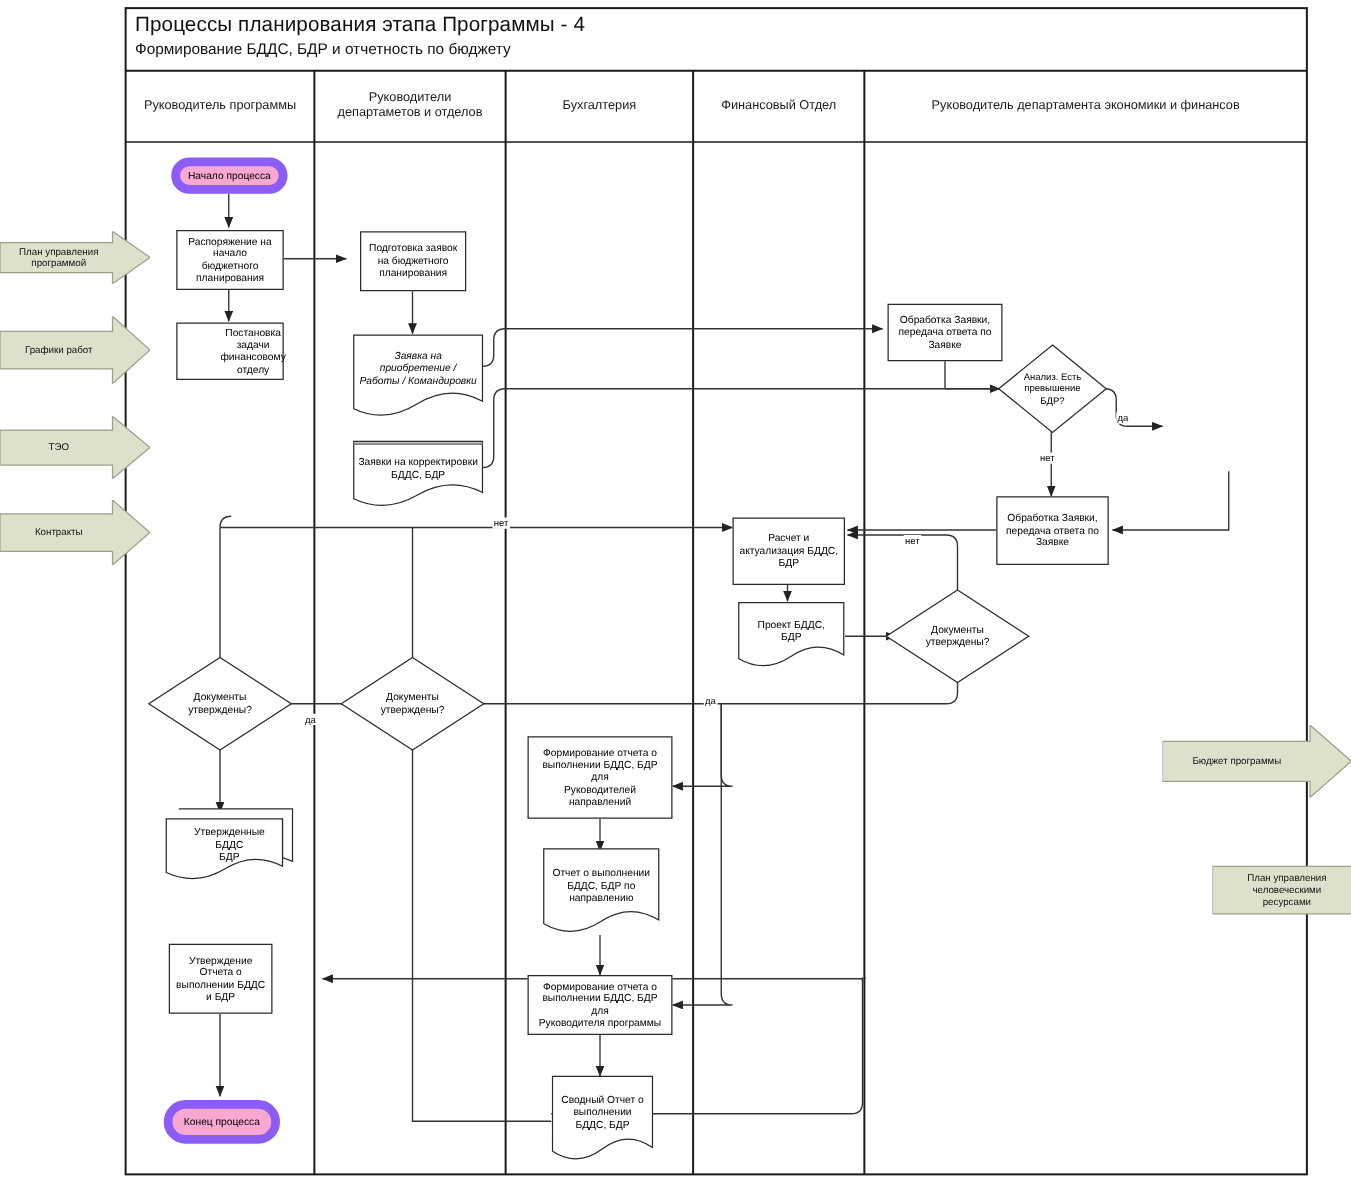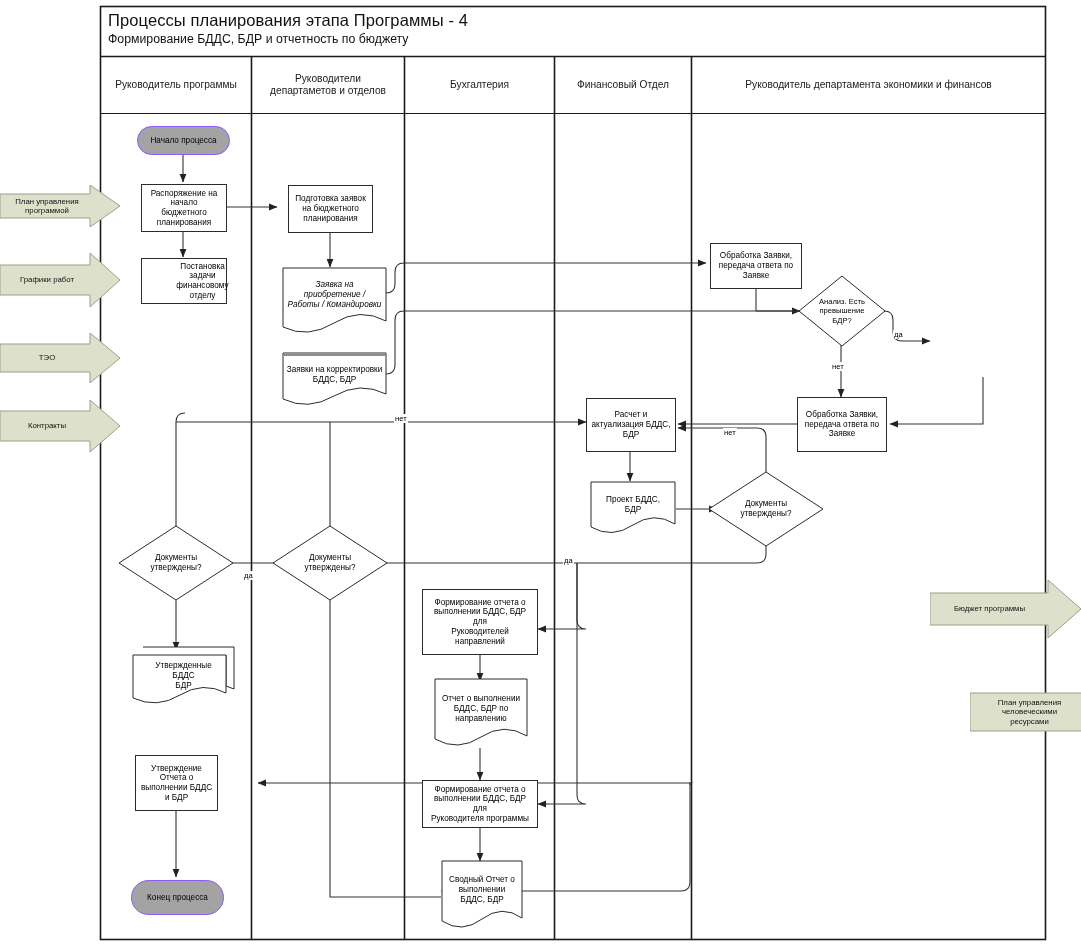--- a/index.html
+++ b/index.html
@@ -2,21 +2,21 @@
 <html><head>
 <meta charset="utf-8">
 <title>Процессы планирования этапа Программы - 4</title>
 <style>
   html,body{margin:0;padding:0;background:#ffffff;}
   body{font-family:"Liberation Sans","DejaVu Sans",sans-serif;color:#000;}
   #canvas{position:relative;width:1081px;height:946px;overflow:hidden;background:#fff;}
   #svg-layer{position:absolute;left:0;top:0;width:1081px;height:946px;}
   .node{position:absolute;box-sizing:border-box;display:flex;align-items:center;justify-content:center;text-align:center;line-height:1.18;}
   .proc{border:1px solid #2b2b2b;background:#fff;font-size:8.2px;padding:2px 3px;}
-  .term{border:1px solid #8b5cf6;background:#a3a3a3;border-radius:999px;font-size:8.2px;text-align:right;}
+  .term{border:7px solid #8b5cf6;background:#f9a8d4;border-radius:999px;font-size:8.2px;text-align:right;}
   .lane-title{position:absolute;display:flex;align-items:center;justify-content:center;text-align:center;font-size:10.2px;line-height:1.22;color:#1a1a1a;}
   .title-main{position:absolute;font-size:16.5px;color:#111;letter-spacing:.1px;}
   .title-sub{position:absolute;font-size:12.3px;color:#111;}
   .arrowlbl{position:absolute;font-size:7.6px;color:#000;background:#fff;padding:0 1px;}
   .ioarrow{position:absolute;display:flex;align-items:center;justify-content:center;text-align:center;font-size:7.8px;color:#111;line-height:1.2;}
   .ioarrow span{position:relative;z-index:2;display:block;width:100%;padding:0 6px;box-sizing:border-box;}
   .ioarrow svg{position:absolute;left:0;top:0;}
   .docnode{position:absolute;}
   .docnode .txt{position:absolute;left:0;right:0;display:flex;align-items:center;justify-content:center;text-align:center;font-size:8.2px;line-height:1.2;padding:0 4px;box-sizing:border-box;}
   .diamond{position:absolute;}
@@ -251,21 +251,21 @@
 
   <div class="docnode" style="left:441px;top:860px;width:82px;height:76px;">
     <svg width="82" height="76" viewBox="0 0 82 76">
       <path d="M1,1 L81,1 L81,58 q-20,-14 -40,1 q-20,15 -40,2 z" fill="#fff" stroke="#2b2b2b" stroke-width="1"></path>
     </svg>
     <div class="txt" style="top:12px;height:36px;white-space:pre-line;">Сводный Отчет о
 выполнении
 БДДС, БДР</div>
   </div>
 
-  <div class="node proc" style="left:586px;top:398px;width:90px;height:54px;white-space:pre-line;">Расчет и
+  <div class="node proc" style="left:586px;top:414px;width:90px;height:54px;white-space:pre-line;">Расчет и
 актуализация БДДС,
 БДР</div>
 
   <div class="docnode" style="left:590px;top:481px;width:86px;height:58px;">
     <svg width="86" height="58" viewBox="0 0 86 58">
       <path d="M1,1 L85,1 L85,43 q-21,-13 -42,1 q-21,14 -42,2 z" fill="#fff" stroke="#2b2b2b" stroke-width="1"></path>
     </svg>
     <div class="txt" style="top:12px;height:24px;white-space:pre-line;">Проект БДДС,
 БДР</div>
   </div>

